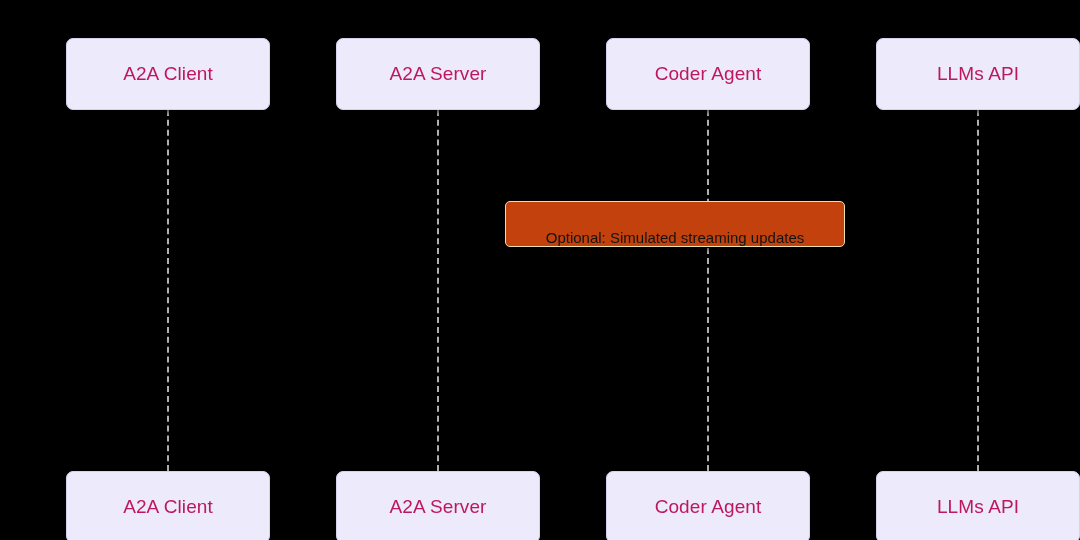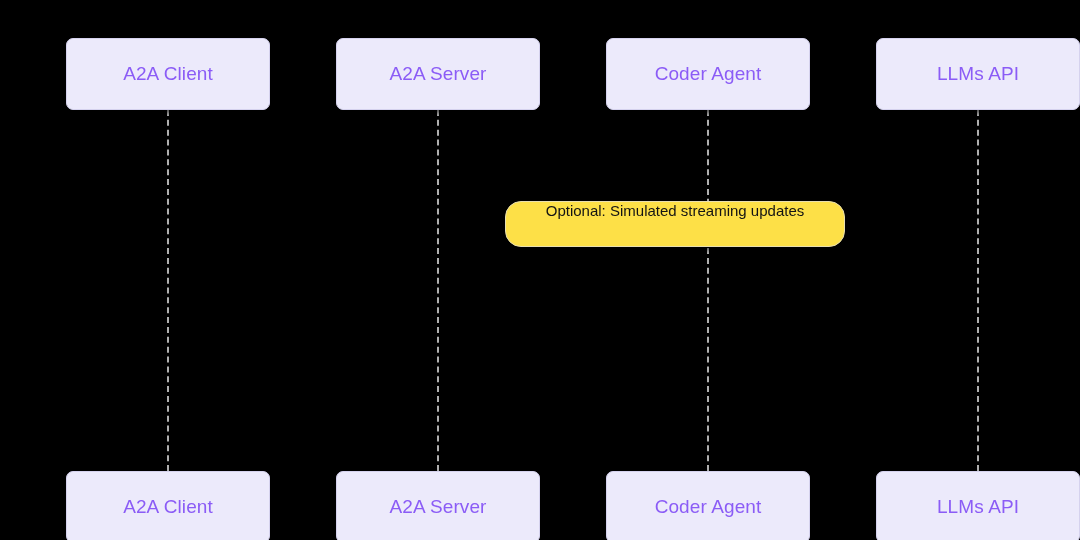--- a/index.html
+++ b/index.html
@@ -31,35 +31,35 @@
   
   .participant {
     position: absolute;
     box-sizing: border-box;
     background: #ECEAFB;
     border: 1px solid #d5d2ee;
     border-radius: 7px;
     display: flex;
     align-items: center;
     justify-content: center;
-    color: #8b5cf6;
+    color: #be185d;
     font-size: 19px;
     letter-spacing: 0.1px;
     box-shadow: 2px 3px 4px rgba(0,0,0,0.55);
   }
 
   
   .note {
     position: absolute;
     box-sizing: border-box;
-    background: #fde047;
+    background: #c2410c;
     border: 1px solid #e9dfae;
-    border-radius: 16px;
+    border-radius: 5px;
     display: flex;
-    align-items: flex-start;
+    align-items: flex-end;
     justify-content: center;
     color: #141414;
     font-size: 15px;
     box-shadow: 2px 3px 4px rgba(0,0,0,0.55);
   }
 
   
   #watermark {
     position: absolute;
     left: 742px;

